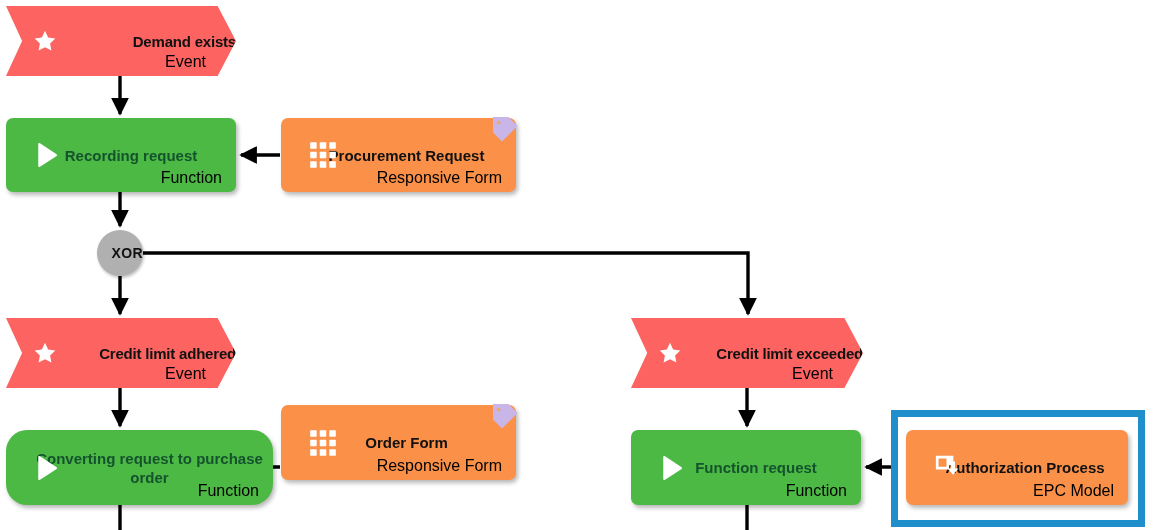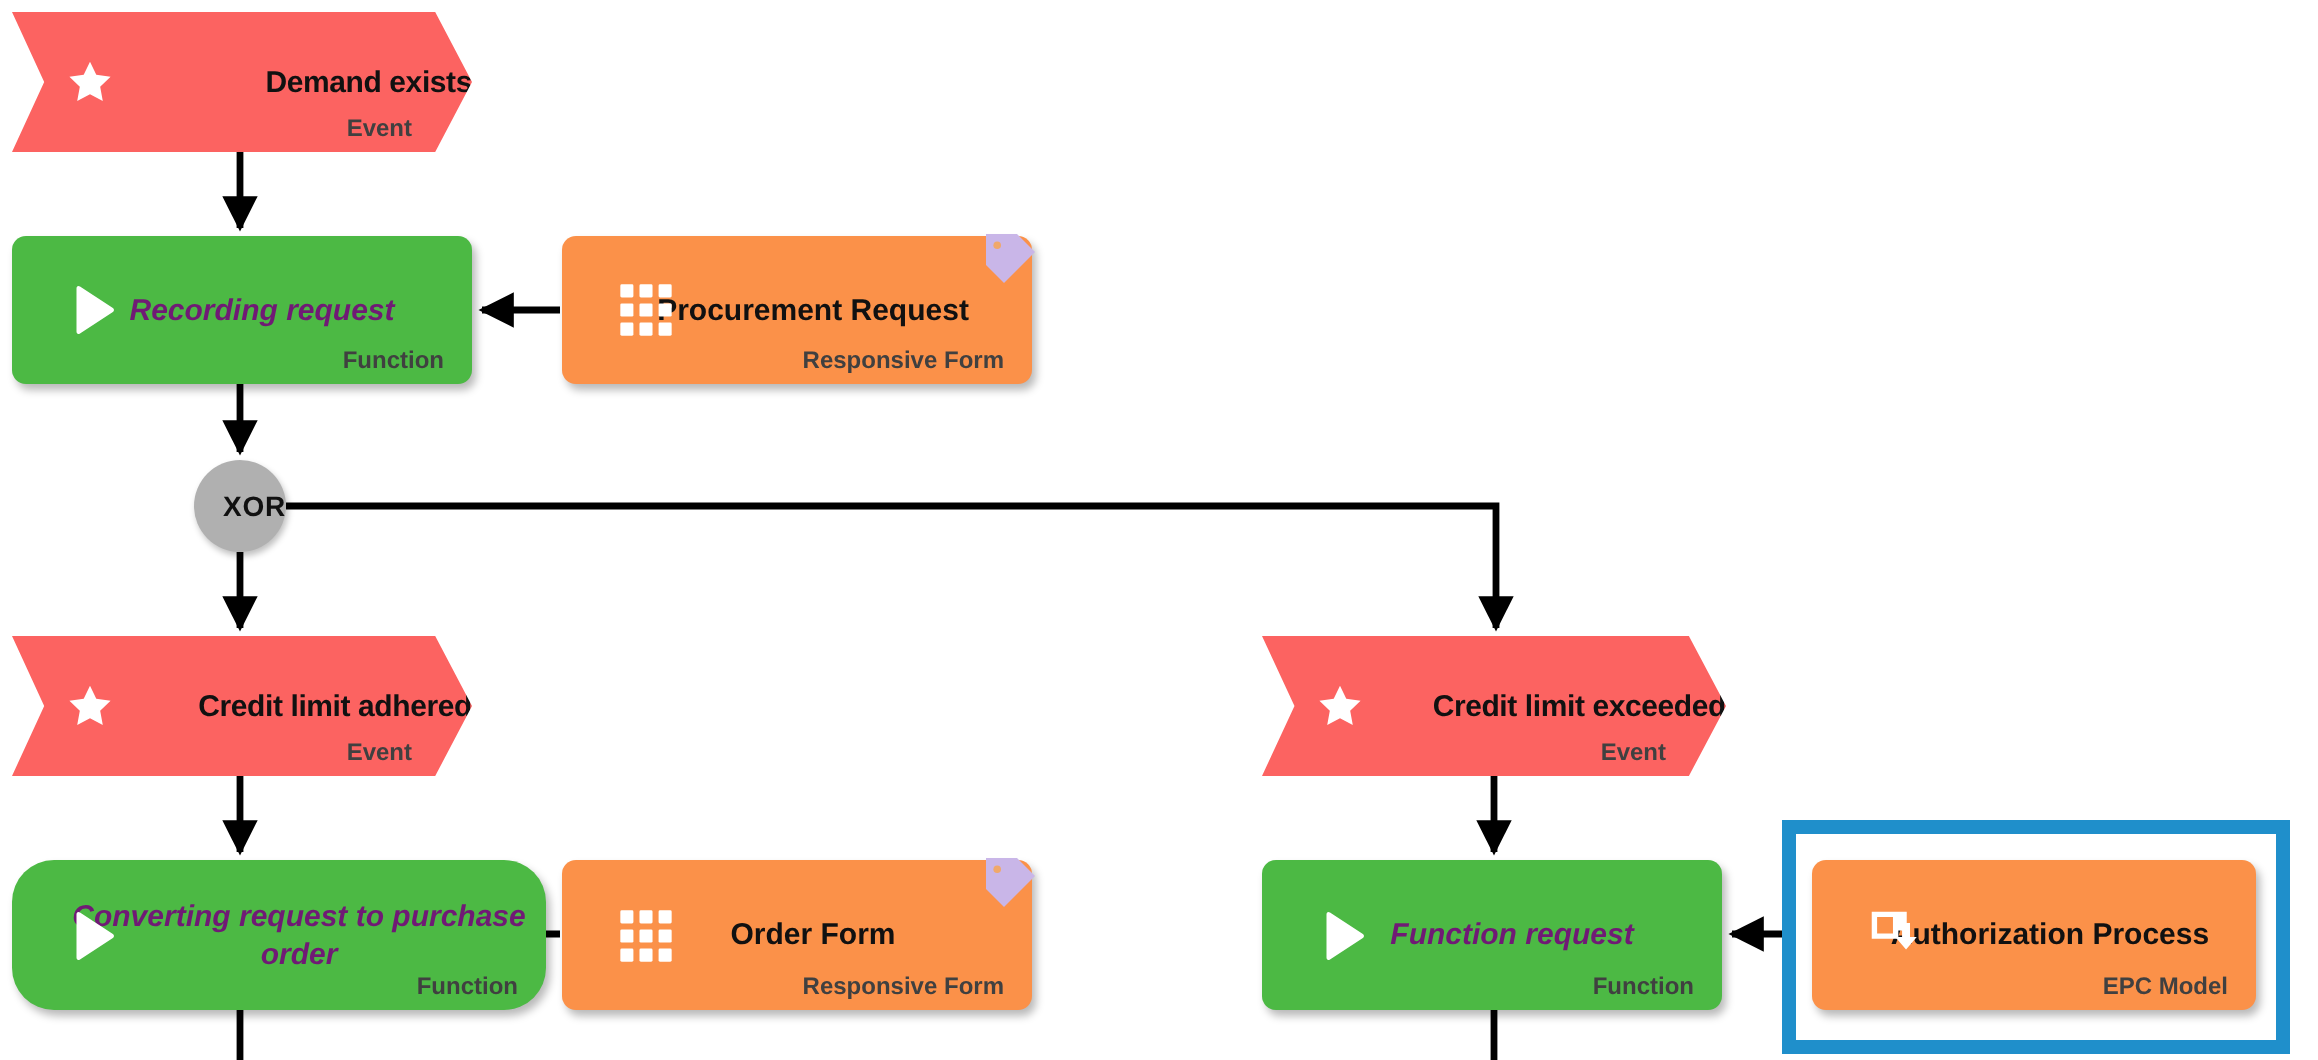--- a/index.html
+++ b/index.html
@@ -41,22 +41,22 @@
     border-radius:7px;
     box-shadow:2px 3px 4px rgba(0,0,0,0.28);
     display:flex;align-items:center;
   }
   .function .ico{
     position:absolute;left:26px;top:50%;transform:translateY(-50%);
     width:30px;height:30px;
   }
   .function .title{
     width:100%;text-align:center;
-    font-size:15px;font-weight:bold;color:#701a75;
-    line-height:19px;padding:0 10px 0 30px;box-sizing:border-box;font-style:italic;
+    font-size:15px;font-weight:bold;color:#14532d;
+    line-height:19px;padding:0 10px 0 30px;box-sizing:border-box;
   }
 
   
   .form-node{
     background:#fb9149;
     border-radius:7px;
     box-shadow:2px 3px 4px rgba(0,0,0,0.28);
     display:flex;align-items:center;
   }
   .form-node .ico{
@@ -70,21 +70,21 @@
   }
   
   .corner-tag{
     position:absolute;right:-4px;top:-4px;width:30px;height:30px;
     pointer-events:none;
   }
 
   
   .caption{
     position:absolute;right:14px;bottom:5px;
-    font-size:12px;font-weight:bold;color:#404040;
+    font-size:16px;font-weight:normal;color:#000000;
     white-space:nowrap;
   }
   .event .caption{right:30px;bottom:5px;}
 
   
   .gateway{
     position:absolute;z-index:3;
     width:46px;height:46px;border-radius:50%;
     background:#b0b0b0;
     box-shadow:1px 2px 3px rgba(0,0,0,0.25);
@@ -208,21 +208,21 @@
   <div class="node function" style="left:6px;top:430px;width:267px;height:75px;border-radius:21px;">
     <span class="ico">
       <svg viewBox="0 0 24 24" width="30" height="30">
         <path fill="#ffffff" d="M5 3.4c0-.9.6-1.3 1.4-.8l13 8.5c.8.5.8 1.3 0 1.8l-13 8.5c-.8.5-1.4.1-1.4-.8z"></path>
       </svg>
     </span>
     <span class="title">Converting request to purchase order</span>
     <span class="caption">Function</span>
   </div>
 
-  <div class="node form-node" style="left:281px;top:430px;width:235px;height:75px;">
+  <div class="node form-node" style="left:281px;top:405px;width:235px;height:75px;">
     <span class="ico">
       <svg viewBox="0 0 24 24" width="28" height="28">
         <g fill="#ffffff">
           <rect x="1" y="1" width="5.6" height="5.6" rx="0.6"></rect>
           <rect x="9.2" y="1" width="5.6" height="5.6" rx="0.6"></rect>
           <rect x="17.4" y="1" width="5.6" height="5.6" rx="0.6"></rect>
           <rect x="1" y="9.2" width="5.6" height="5.6" rx="0.6"></rect>
           <rect x="9.2" y="9.2" width="5.6" height="5.6" rx="0.6"></rect>
           <rect x="17.4" y="9.2" width="5.6" height="5.6" rx="0.6"></rect>
           <rect x="1" y="17.4" width="5.6" height="5.6" rx="0.6"></rect>

